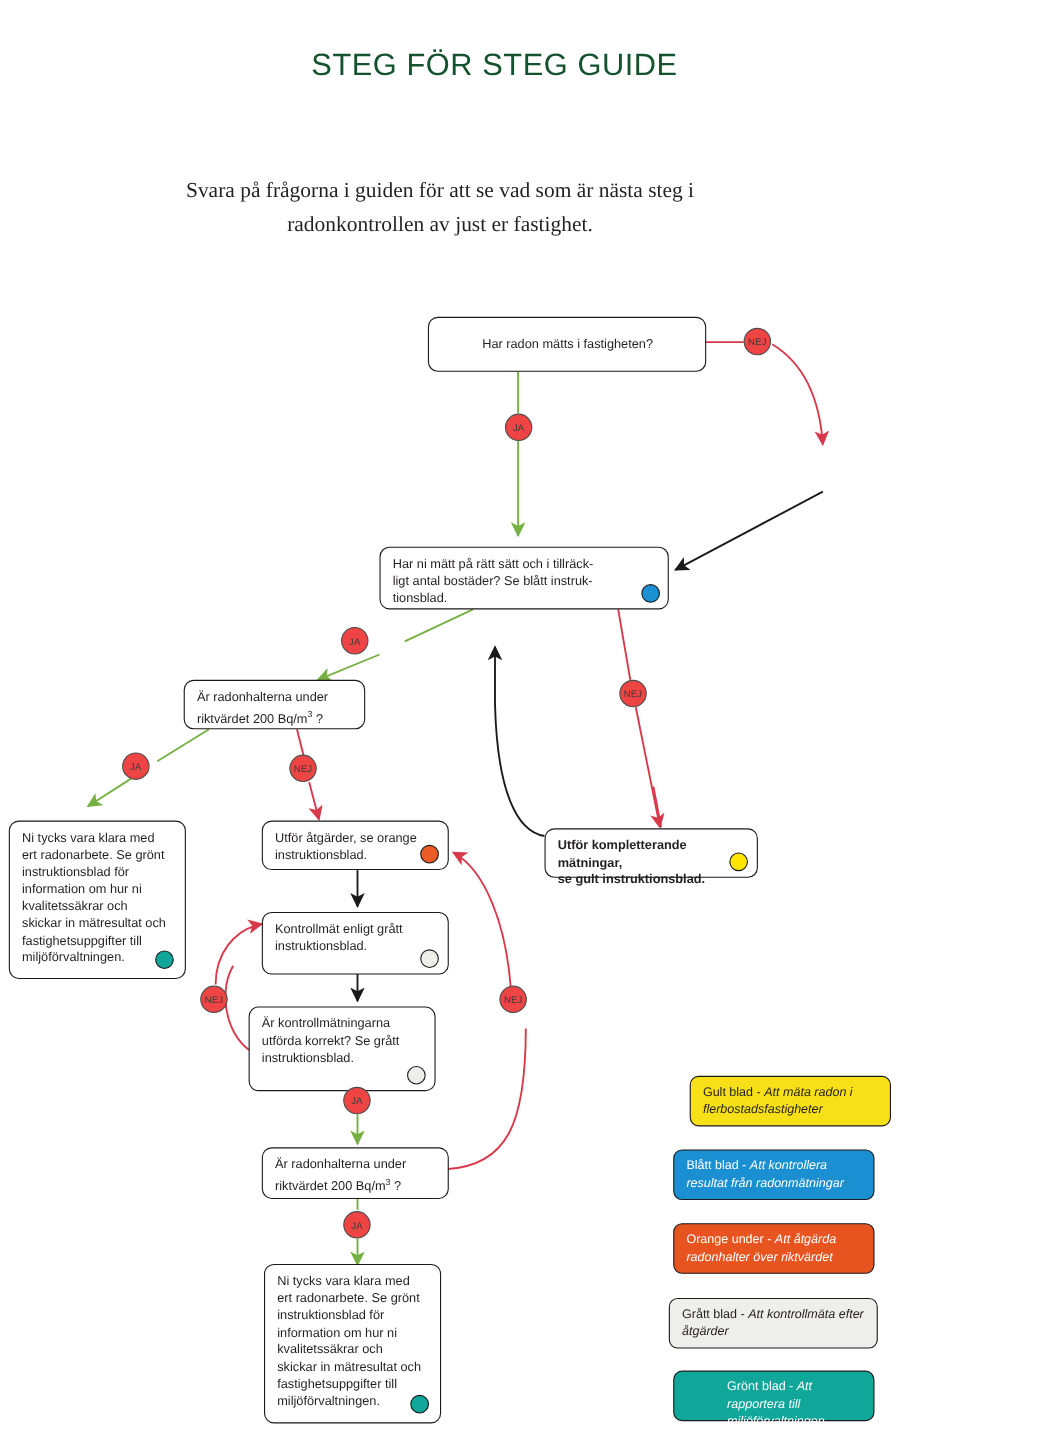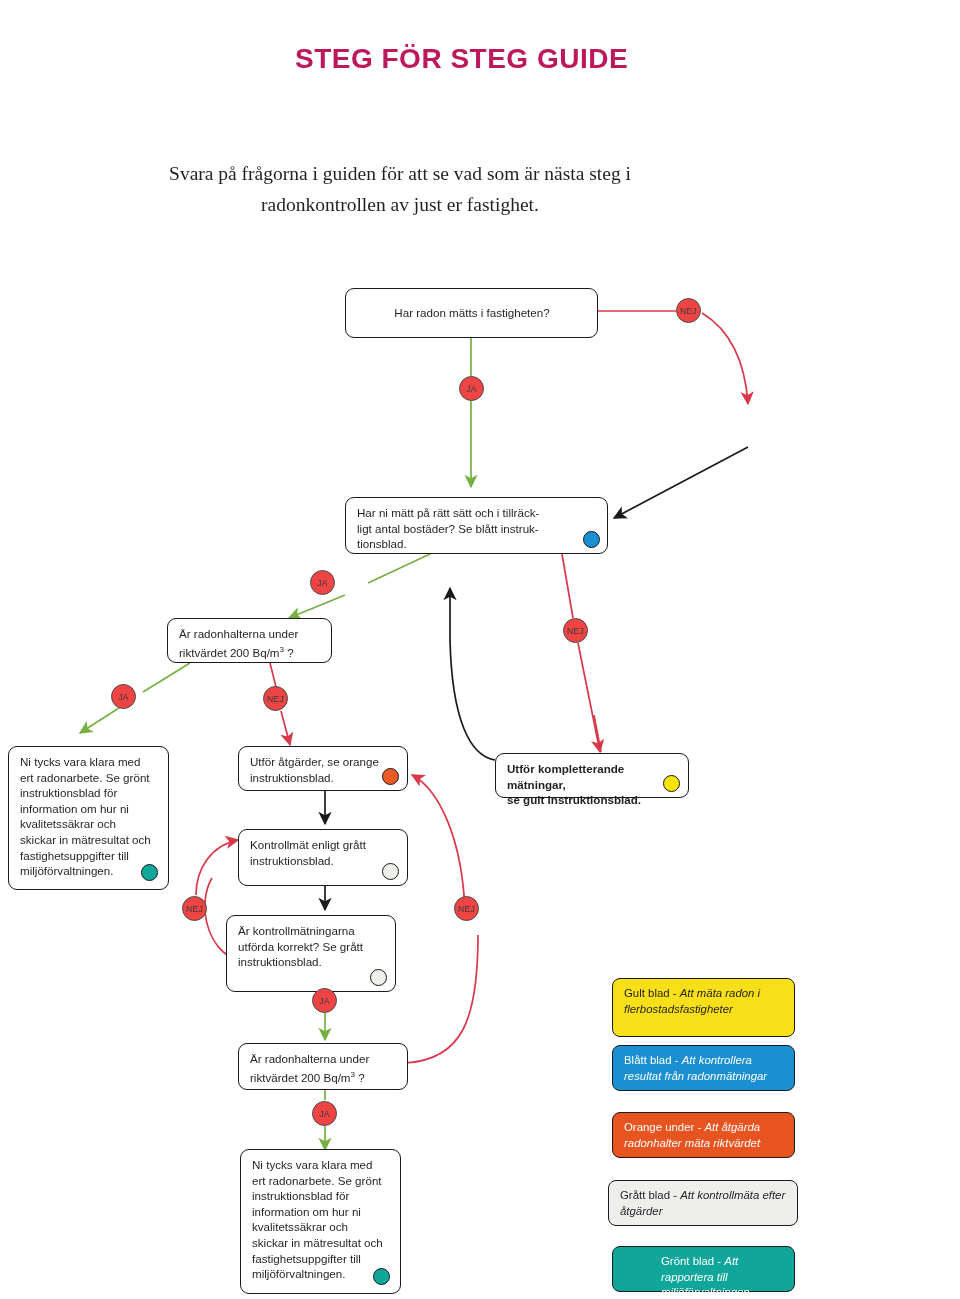--- a/index.html
+++ b/index.html
@@ -18,25 +18,24 @@
     background: #ffffff;
     overflow: hidden;
   }
 
   
   #title {
     position: absolute;
     left: 283px;
     top: 43px;
     font-size: 28px;
-    font-weight: bold;
+    font-weight: normal;
     letter-spacing: 0.5px;
-    color: #be185d;
-    font-family: "Liberation Sans", sans-serif;
-    margin-left: 12px;
+    color: #14532d;
+    font-family: "Liberation Sans", sans-serif;
   }
   #subtitle {
     position: absolute;
     left: 140px;
     top: 158px;
     width: 520px;
     text-align: center;
     font-size: 19.5px;
     line-height: 31px;
     color: #231f20;
@@ -59,21 +58,21 @@
     box-sizing: border-box;
     border: 1.8px solid #1a1a1a;
     border-radius: 9px;
     background: #ffffff;
     font-size: 11.6px;
     line-height: 15.6px;
     color: #231f20;
     padding: 7px 10px 7px 11px;
     font-family: "Liberation Sans", sans-serif;
   }
-  .node.center { text-align: center; }
+  .node.center { text-align: center; margin-left: 44px; }
   .node .txt { display: block; }
 
   
   .dot {
     position: absolute;
     width: 17px;
     height: 17px;
     border-radius: 50%;
     border: 1.6px solid #1a1a1a;
     box-sizing: border-box;
@@ -257,33 +256,33 @@
   <div class="bubble" style="left:459px; top:376px;">JA</div>
   <div class="bubble" style="left:310px; top:570px;">JA</div>
   <div class="bubble" style="left:563px; top:618px;">NEJ</div>
   <div class="bubble" style="left:111px; top:684px;">JA</div>
   <div class="bubble" style="left:263px; top:686px;">NEJ</div>
   <div class="bubble" style="left:182px; top:896px;">NEJ</div>
   <div class="bubble" style="left:454px; top:896px;">NEJ</div>
   <div class="bubble" style="left:312px; top:988px;">JA</div>
   <div class="bubble" style="left:312px; top:1101px;">JA</div>
 
-  <div class="legend-box lg-yellow" style="left:612px; top:978px; width:183px; height:59px;">
+  <div class="legend-box lg-yellow" style="left:627px; top:978px; width:183px; height:46px;">
     <span class="txt"><span class="lead">Gult blad - </span><span class="ital">Att mäta radon</span></span>
     <span class="txt ital">i flerbostadsfastigheter</span>
   </div>
 
   <div class="legend-box lg-blue" style="left:612px; top:1045px; width:183px; height:46px;">
     <span class="txt"><span class="lead">Blått blad - </span><span class="ital">Att kontrollera</span></span>
     <span class="txt ital">resultat från radonmätningar</span>
   </div>
 
   <div class="legend-box lg-orange" style="left:612px; top:1112px; width:183px; height:46px;">
     <span class="txt"><span class="lead">Orange under - </span><span class="ital">Att åtgärda</span></span>
-    <span class="txt ital">radonhalter mäta riktvärdet</span>
+    <span class="txt ital">radonhalter över riktvärdet</span>
   </div>
 
   <div class="legend-box lg-grey" style="left:608px; top:1180px; width:190px; height:46px;">
     <span class="txt"><span class="lead">Grått blad - </span><span class="ital">Att kontrollmäta</span></span>
     <span class="txt ital">efter åtgärder</span>
   </div>
 
   <div class="legend-box lg-green" style="left:612px; top:1246px; width:183px; height:46px;">
     <span class="txt"><span class="lead">Grönt blad - </span><span class="ital">Att rapportera</span></span>
     <span class="txt ital">till miljöförvaltningen</span>

